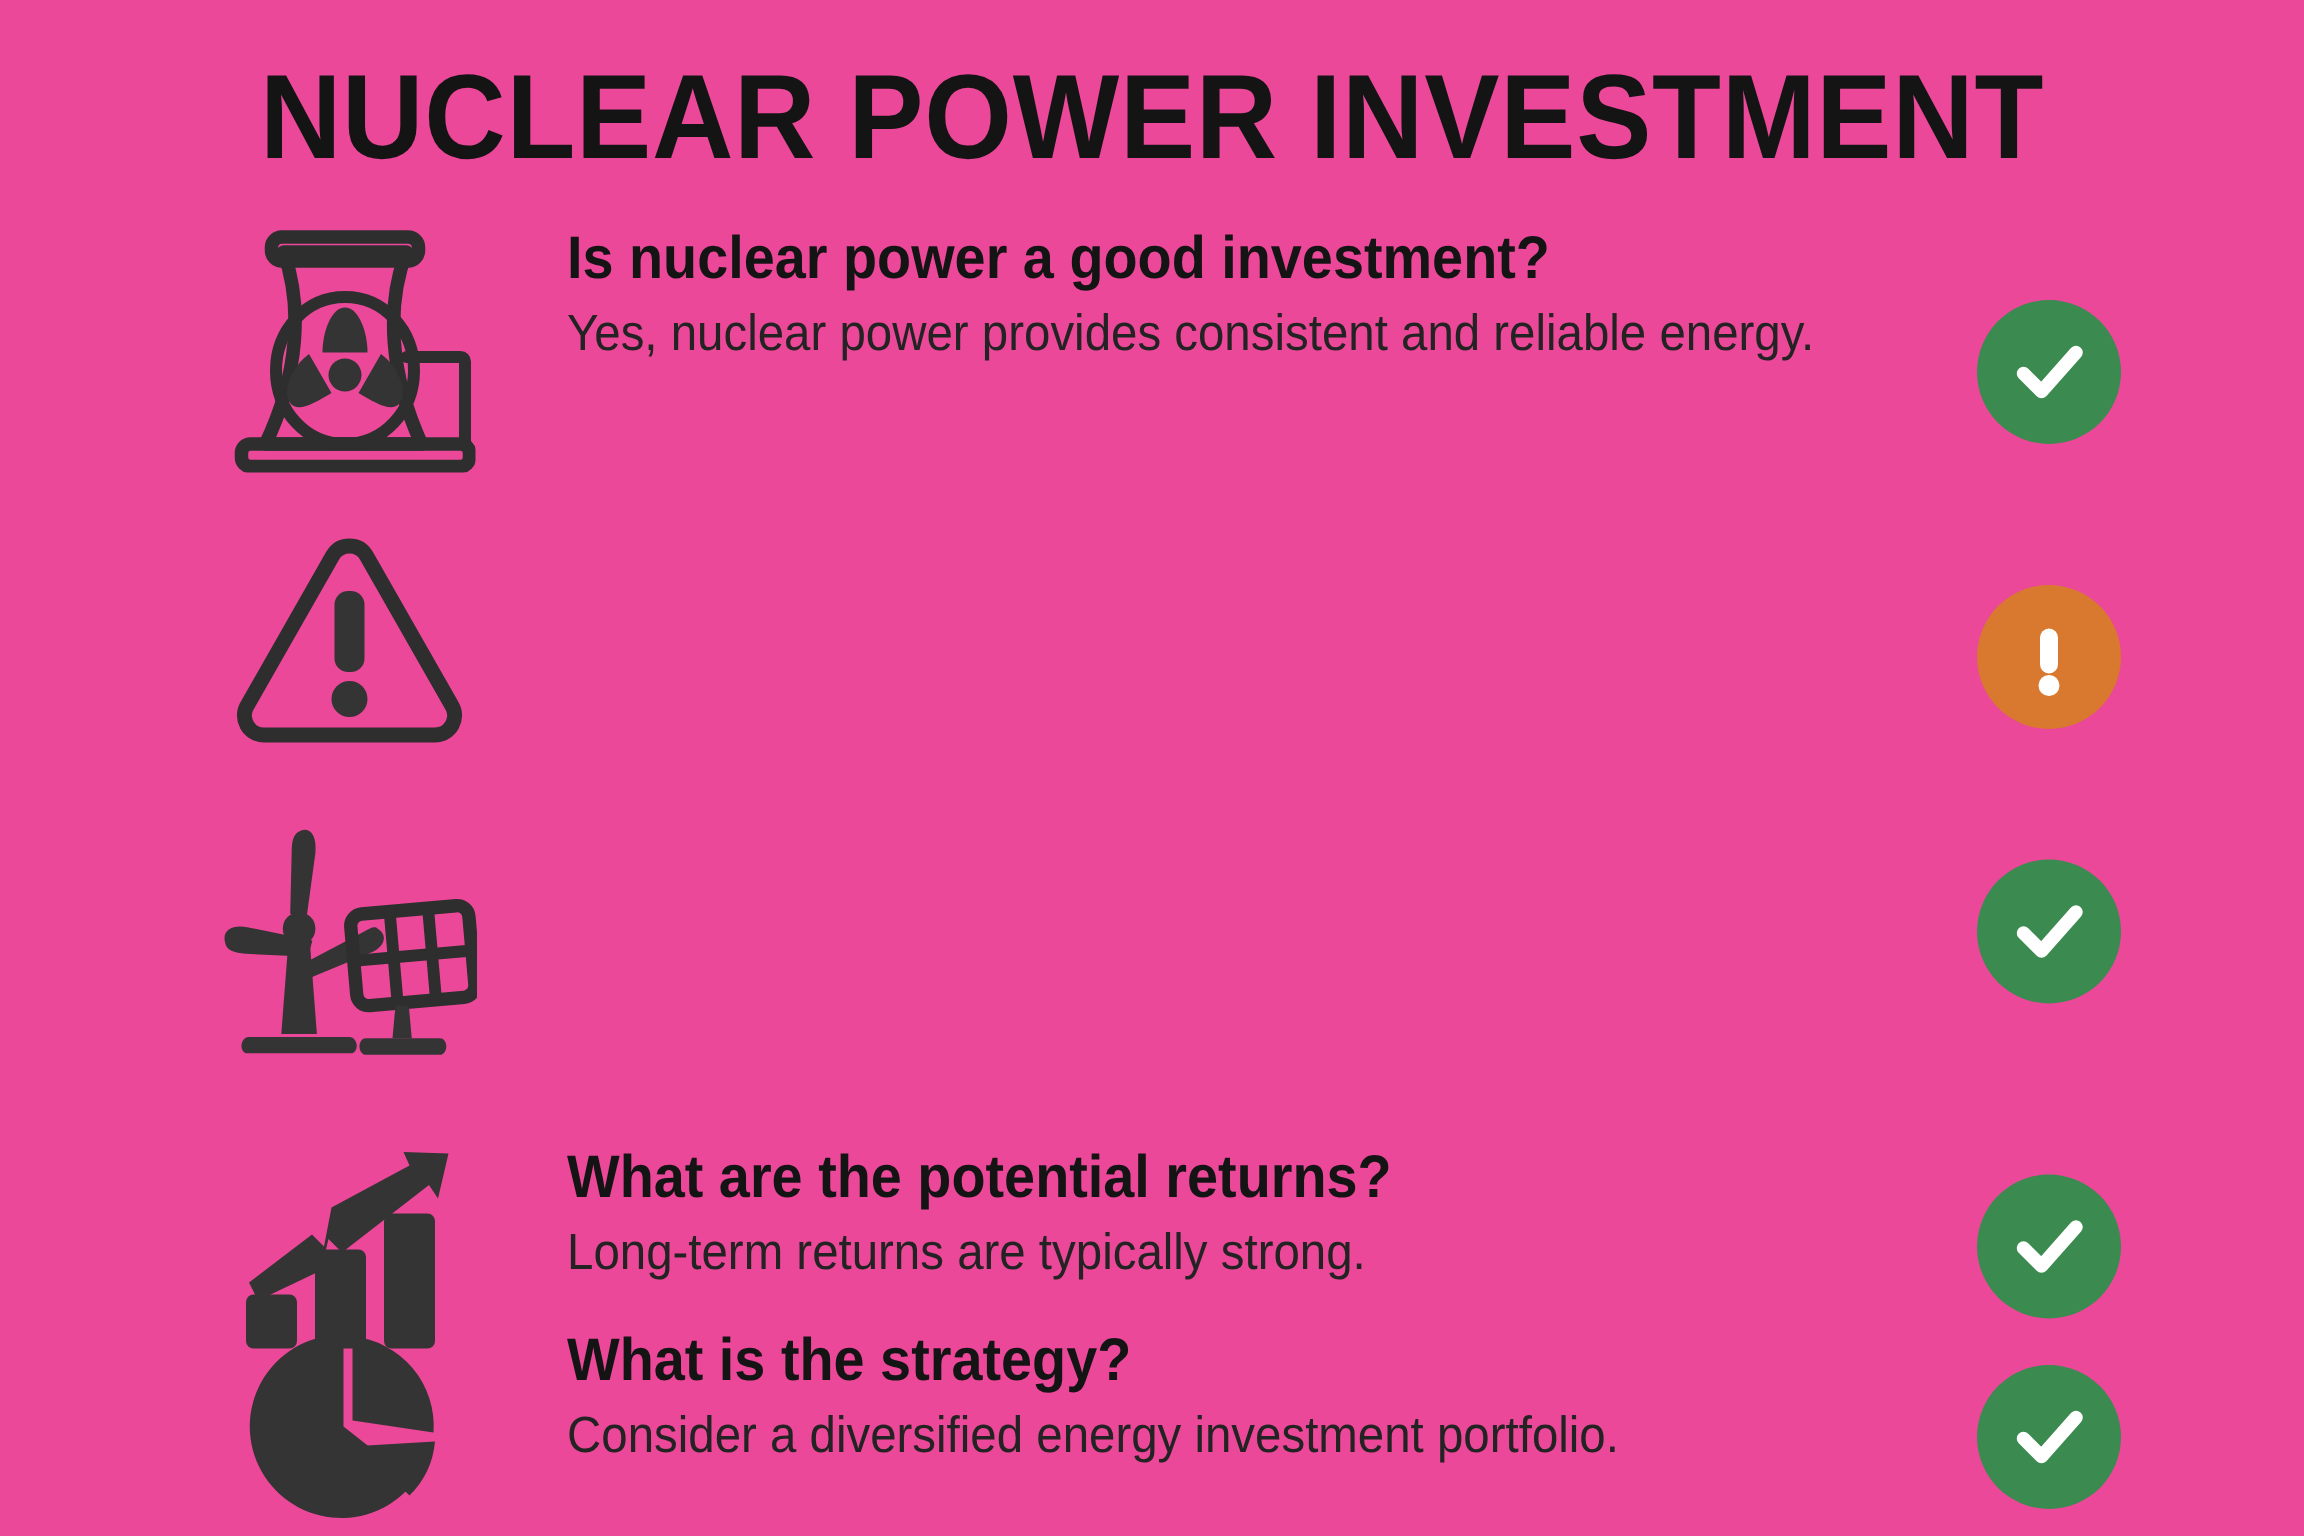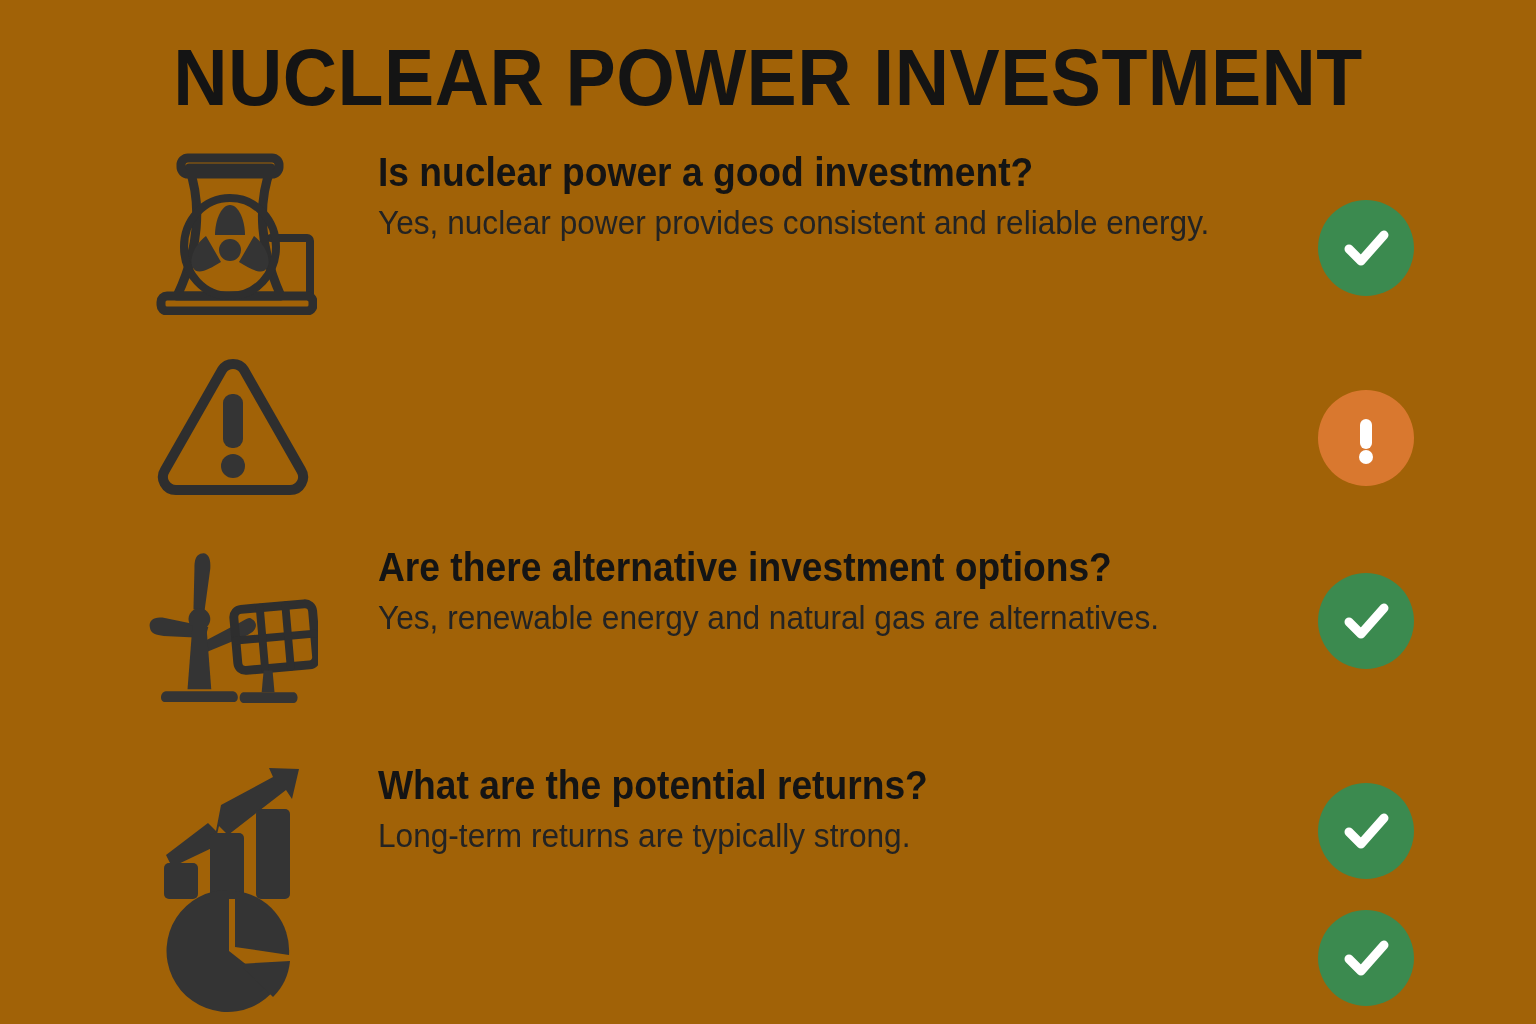--- a/index.html
+++ b/index.html
@@ -9,21 +9,21 @@
     height: 1024px;
     background: #f6f6f5;
     font-family: "Liberation Sans", sans-serif;
     overflow: hidden;
   }
 
   #infographic {
     position: relative;
     width: 1536px;
     height: 1024px;
-    background: #a16207;
+    background: #ec4899;
   }
 
   
   .title {
     position: absolute;
     top: 38px;
     left: 0;
     width: 1536px;
     text-align: center;
     font-family: "Liberation Sans", sans-serif;
@@ -203,24 +203,20 @@
             <rect class="ico-stroke" stroke-width="9" x="2" y="2" width="80" height="62" rx="8"></rect>
             <line class="ico-stroke" stroke-width="8" x1="2" y1="33" x2="82" y2="33"></line>
             <line class="ico-stroke" stroke-width="8" x1="29" y1="2" x2="29" y2="64"></line>
             <line class="ico-stroke" stroke-width="8" x1="55" y1="2" x2="55" y2="64"></line>
           </g>
 
           <path class="ico-fill" d="M117 126 h9 l2 22 h-13 z"></path>
           <path class="ico-fill" d="M97 148 h50 c5 0 6 9 1 11 H96 c-5 -2 -4 -11 1 -11 z"></path>
         </svg>
       </div>
-      <div class="text-cell">
-        <div class="q">Are there alternative investment options?</div>
-        <div class="a">Yes, renewable energy and natural gas are alternatives.</div>
-      </div>
       <div class="badge-cell badge-r3">
         <div class="badge" style="background:#3b8a4f">
           <svg width="58" height="58" viewBox="0 0 58 58" aria-hidden="true">
             <path d="M12 30 L24 42 L47 16" fill="none" stroke="#ffffff" stroke-width="9" stroke-linecap="round" stroke-linejoin="round"></path>
           </svg>
         </div>
       </div>
     </div>
 
     <div class="row row-4">
@@ -251,20 +247,24 @@
       <div class="icon-cell">
         <svg width="140" height="140" viewBox="0 0 140 140" aria-hidden="true">
 
           <path class="ico-fill" d="M66 66 L66 5 A61 61 0 1 0 113 103 z"></path>
 
           <path class="ico-fill" d="M72 62 L72 6 A60 60 0 0 1 126 70 z"></path>
 
           <path class="ico-fill" d="M76 79 L127 76 A58 58 0 0 1 110 112 z"></path>
         </svg>
       </div>
+      <div class="text-cell">
+        <div class="q">What is the strategy?</div>
+        <div class="a">Consider a diversified energy investment portfolio.</div>
+      </div>
       <div class="badge-cell badge-r5">
         <div class="badge" style="background:#3b8a4f">
           <svg width="58" height="58" viewBox="0 0 58 58" aria-hidden="true">
             <path d="M12 30 L24 42 L47 16" fill="none" stroke="#ffffff" stroke-width="9" stroke-linecap="round" stroke-linejoin="round"></path>
           </svg>
         </div>
       </div>
     </div>
 
   </div>

